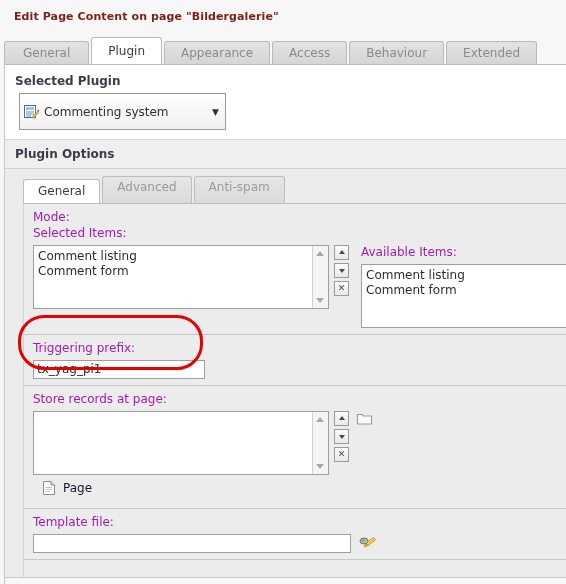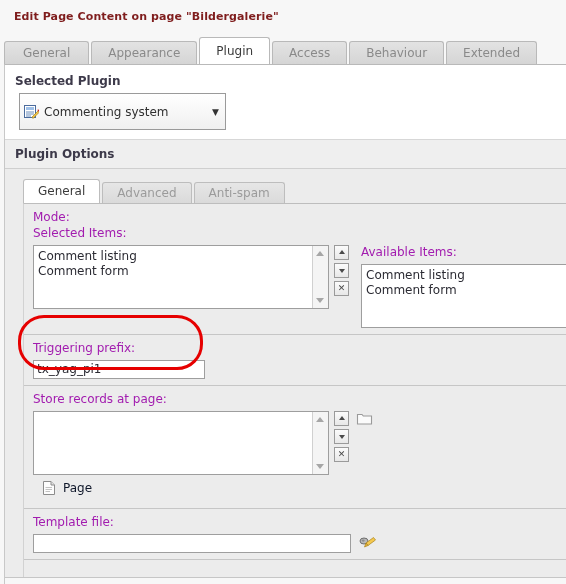--- a/index.html
+++ b/index.html
@@ -109,21 +109,21 @@
     position: relative;
   }
 
   .inner-tabstrip {
     margin-left: 18px;
     display: flex;
     align-items: flex-end;
     height: 25px;
   }
   .itab {
-    height: 21px;
+    height: 27px;
     line-height: 21px;
     padding: 0 14px;
     margin-right: 2px;
     font-size: 12px;
     color: #9b9b9b;
     background: linear-gradient(#e6e6e6, #dadada);
     border: 1px solid #bdbdbd;
     border-bottom: none;
     border-radius: 3px 3px 0 0;
     box-sizing: border-box;
@@ -261,22 +261,22 @@
 
   .icon { display: block; }
 </style>
 </head>
 <body>
 
 <div class="page-title">Edit Page Content on page "Bildergalerie"</div>
 
 <div class="tabstrip">
   <div class="tab w-general">General</div>
+  <div class="tab active">Plugin</div>
   <div class="tab">Appearance</div>
-  <div class="tab active">Plugin</div>
   <div class="tab">Access</div>
   <div class="tab">Behaviour</div>
   <div class="tab last">Extended</div>
 </div>
 
 <div class="panel">
 
   <div class="section-head">Selected Plugin</div>
 
   <div class="plugin-select-wrap">

